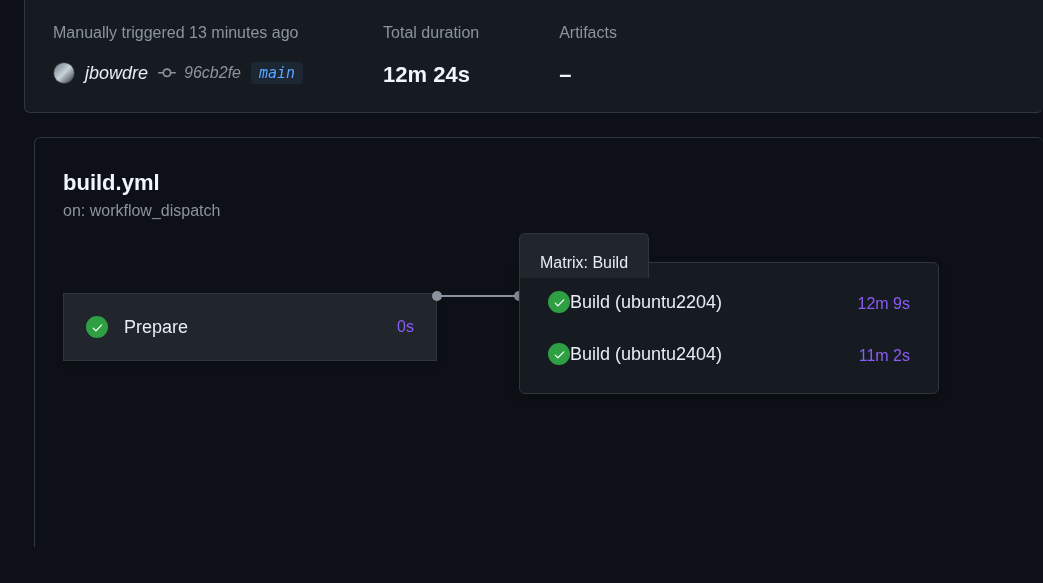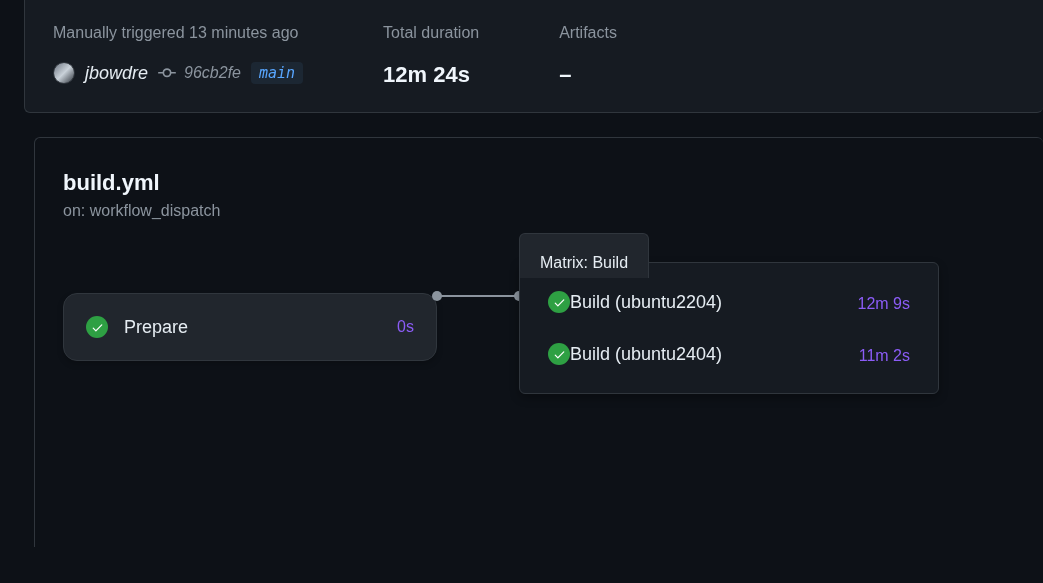--- a/index.html
+++ b/index.html
@@ -56,21 +56,21 @@
       border-bottom-right-radius: 0;
       padding: 32px 28px 60px 28px;
       min-height: 410px;
     }
     .wf-title { font-size: 22px; font-weight: 700; color: #f0f6fc; margin-bottom: 6px; }
     .wf-sub { color: #8b949e; font-size: 16px; margin-bottom: 42px; }
     .graph { display: flex; align-items: flex-start; position: relative; }
     .job-card {
       background: #21262d;
       border: 1px solid #30363d;
-      border-radius: 14px;
+      border-radius: 0;
       padding: 22px 22px;
       width: 374px;
       display: flex;
       align-items: center;
       gap: 16px;
       box-shadow: 0 3px 6px rgba(0,0,0,.2);
     }
     .job-name { font-size: 18px; color: #e6edf3; flex: 1; }
     .job-time { color: #8b5cf6; font-size: 16px; }
     .success-icon {

